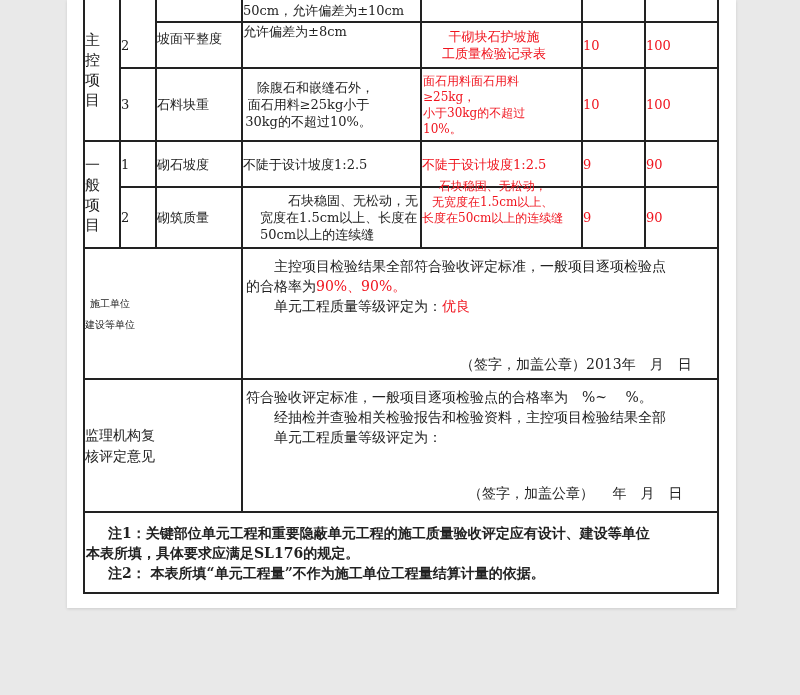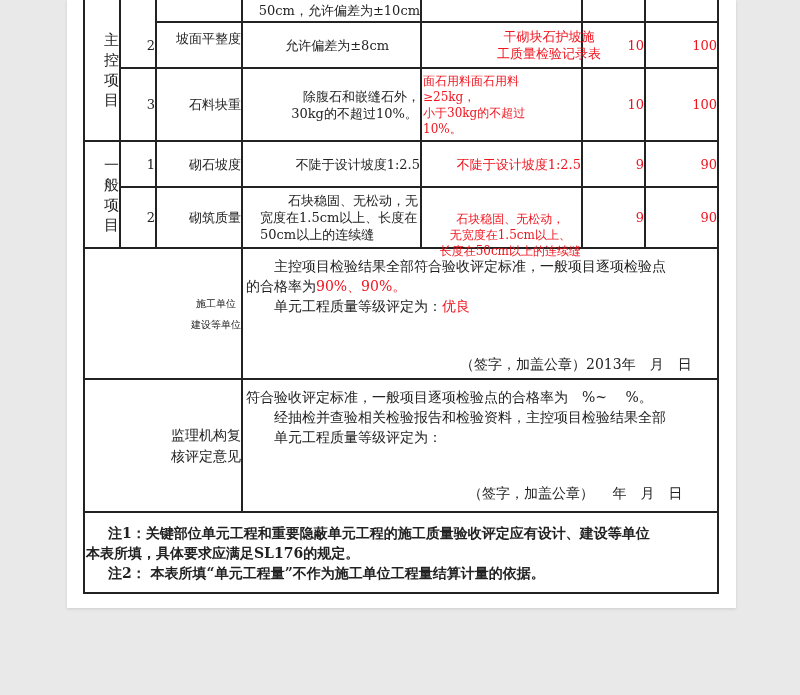--- a/index.html
+++ b/index.html
@@ -10,21 +10,21 @@
     color: #222;
     position: relative;
   }
   .page {
     position: absolute; left: 67px; top: 0; width: 669px; height: 608px;
     background: #fff;
     box-shadow: 0 1px 3px rgba(0,0,0,0.12);
   }
   .cell {
     position: absolute; box-sizing: border-box;
-    display: flex; align-items: center; justify-content: flex-end;
+    display: flex; align-items: center; justify-content: flex-start;
     text-align: center; font-size: 13px; line-height: 17px;
   }
   .red { color: #f0141e; }
   .hl { position: absolute; height: 2px; background: #222; }
   .vl { position: absolute; width: 2px; background: #222; }
   .vert { display: flex; flex-direction: column; align-items: center; font-size: 15px; line-height: 20px; }
   .small { font-size: 12px; line-height: 16px; }
   .left { justify-content: flex-start; text-align: left; }
   .para { position: absolute; font-size: 14px; line-height: 20px; }
 </style>
@@ -67,35 +67,36 @@
     <span>目</span>
   </div>
 </div>
 
 <div class="cell" style="left:243px;top:0;width:177px;height:21px;">
   <span>50cm，允许偏差为±10cm</span>
 </div>
 
 <div class="cell" style="left:121px;top:23px;width:34px;height:44px;">2</div>
 <div class="cell" style="left:157px;top:23px;width:84px;height:31px;">坡面平整度</div>
-<div class="cell" style="left:243px;top:23px;width:146px;height:44px;">允许偏差为±8cm</div>
+<div class="cell" style="left:243px;top:9px;width:146px;height:44px;">允许偏差为±8cm</div>
 <div class="cell red" style="left:422px;top:23px;width:159px;height:44px;margin-left:20px;">
   <div>
     <div>干砌块石护坡施</div>
     <div>工质量检验记录表</div>
   </div>
 </div>
 <div class="cell red" style="left:583px;top:23px;width:61px;height:44px;">10</div>
 <div class="cell red" style="left:646px;top:23px;width:71px;height:44px;">100</div>
 
 <div class="cell" style="left:121px;top:69px;width:34px;height:71px;">3</div>
 <div class="cell" style="left:157px;top:69px;width:84px;height:71px;">石料块重</div>
 <div class="cell" style="left:243px;top:69px;width:177px;height:71px;">
   <div>
     <div style="padding-left:14px;">除腹石和嵌缝石外，</div>
+    <div>面石用料≥25kg小于</div>
     <div>30kg的不超过10%。</div>
   </div>
 </div>
 <div class="cell red small left" style="left:423px;top:69px;width:131px;height:71px;">
   <div>
     <div>面石用料面石用料≥25kg，</div>
     <div>小于30kg的不超过10%。</div>
   </div>
 </div>
 <div class="cell red" style="left:583px;top:69px;width:61px;height:71px;">10</div>
@@ -110,21 +111,21 @@
 
 <div class="cell" style="left:121px;top:188px;width:34px;height:59px;">2</div>
 <div class="cell" style="left:157px;top:188px;width:84px;height:59px;">砌筑质量</div>
 <div class="cell left" style="left:244px;top:188px;width:176px;height:59px;margin-left:16px;">
   <div>
     <div style="padding-left:28px;">石块稳固、无松动，无</div>
     <div>宽度在1.5cm以上、长度在</div>
     <div>50cm以上的连续缝</div>
   </div>
 </div>
-<div class="cell red small" style="left:422px;top:205px;width:159px;height:59px;border-radius:15px;">
+<div class="cell red small" style="left:422px;top:172px;width:159px;height:59px;border-radius:15px;">
   <div>
     <div>石块稳固、无松动，</div>
     <div>无宽度在1.5cm以上、</div>
     <div>长度在50cm以上的连续缝</div>
   </div>
 </div>
 <div class="cell red" style="left:583px;top:188px;width:61px;height:59px;">9</div>
 <div class="cell red" style="left:646px;top:188px;width:71px;height:59px;">90</div>
 
 <div class="cell" style="left:85px;top:249px;width:156px;height:129px;font-size:10px;line-height:21px;">

